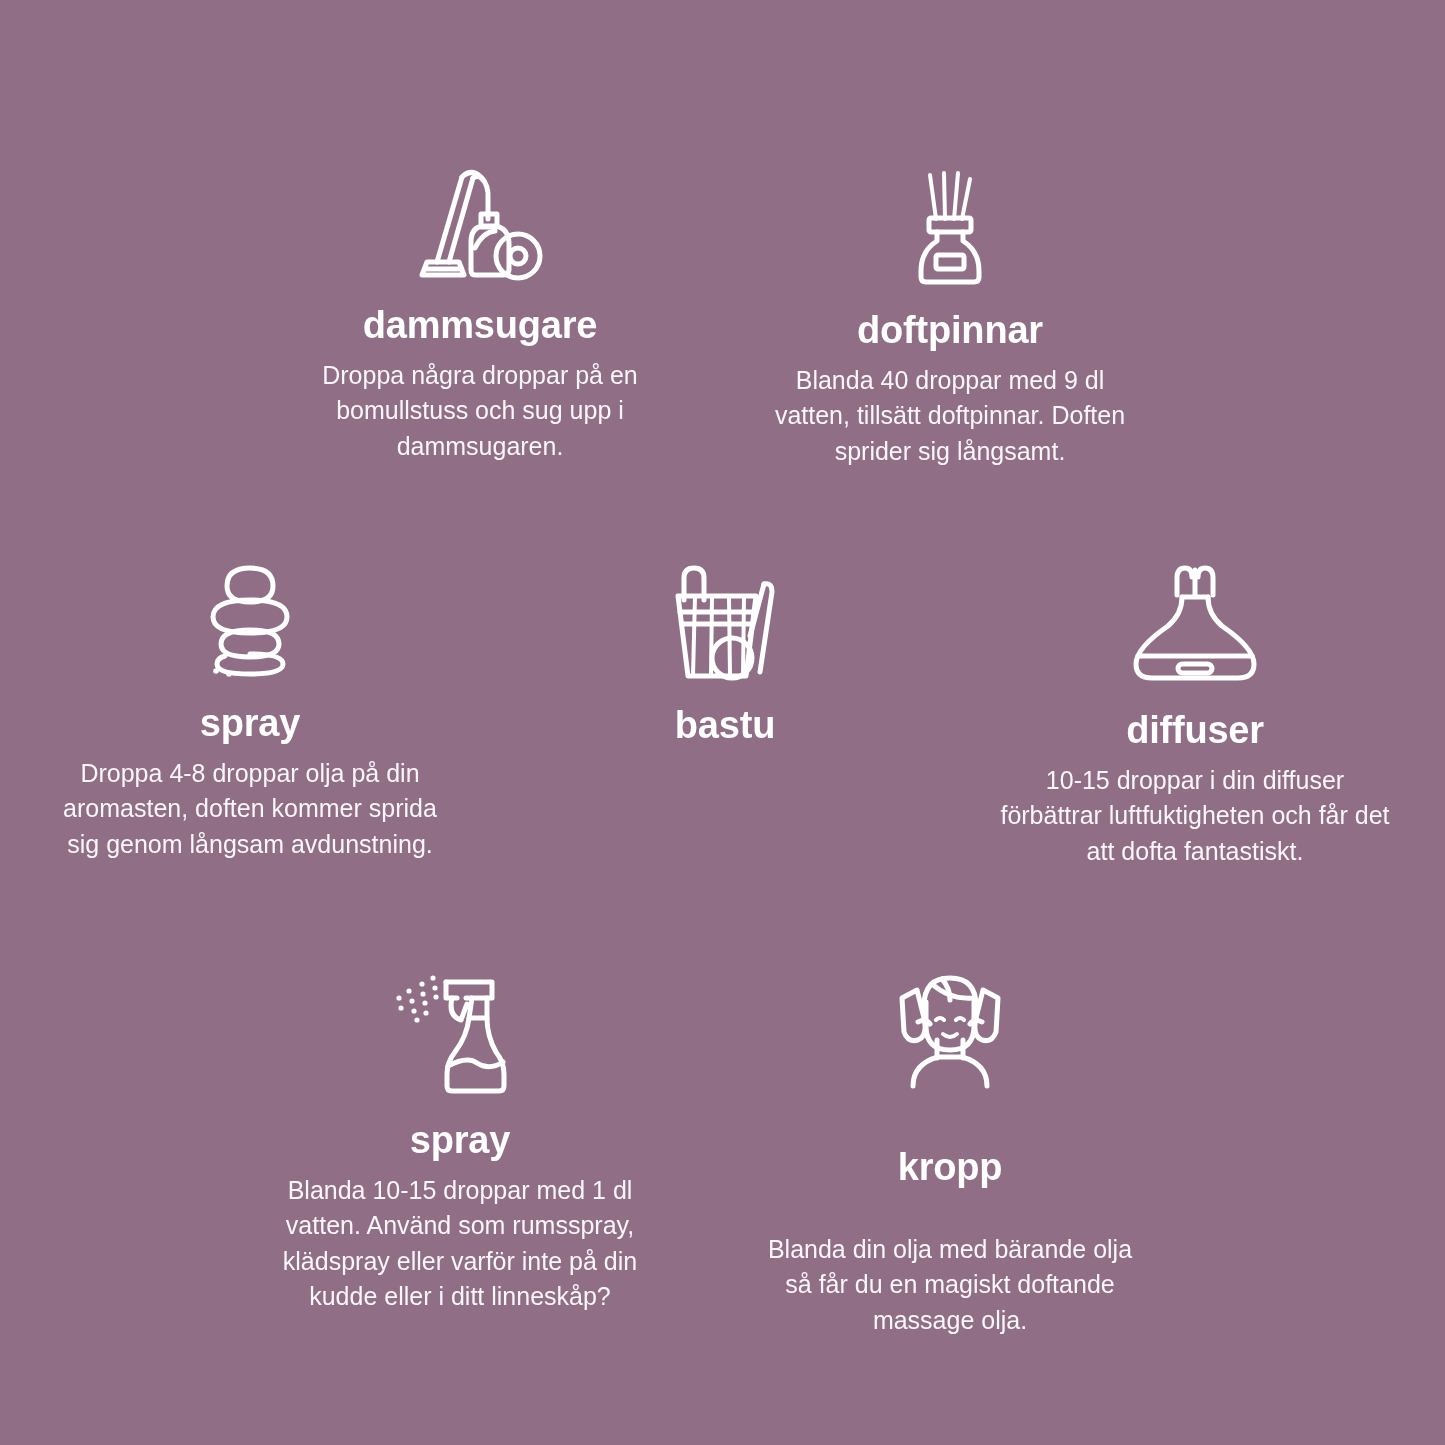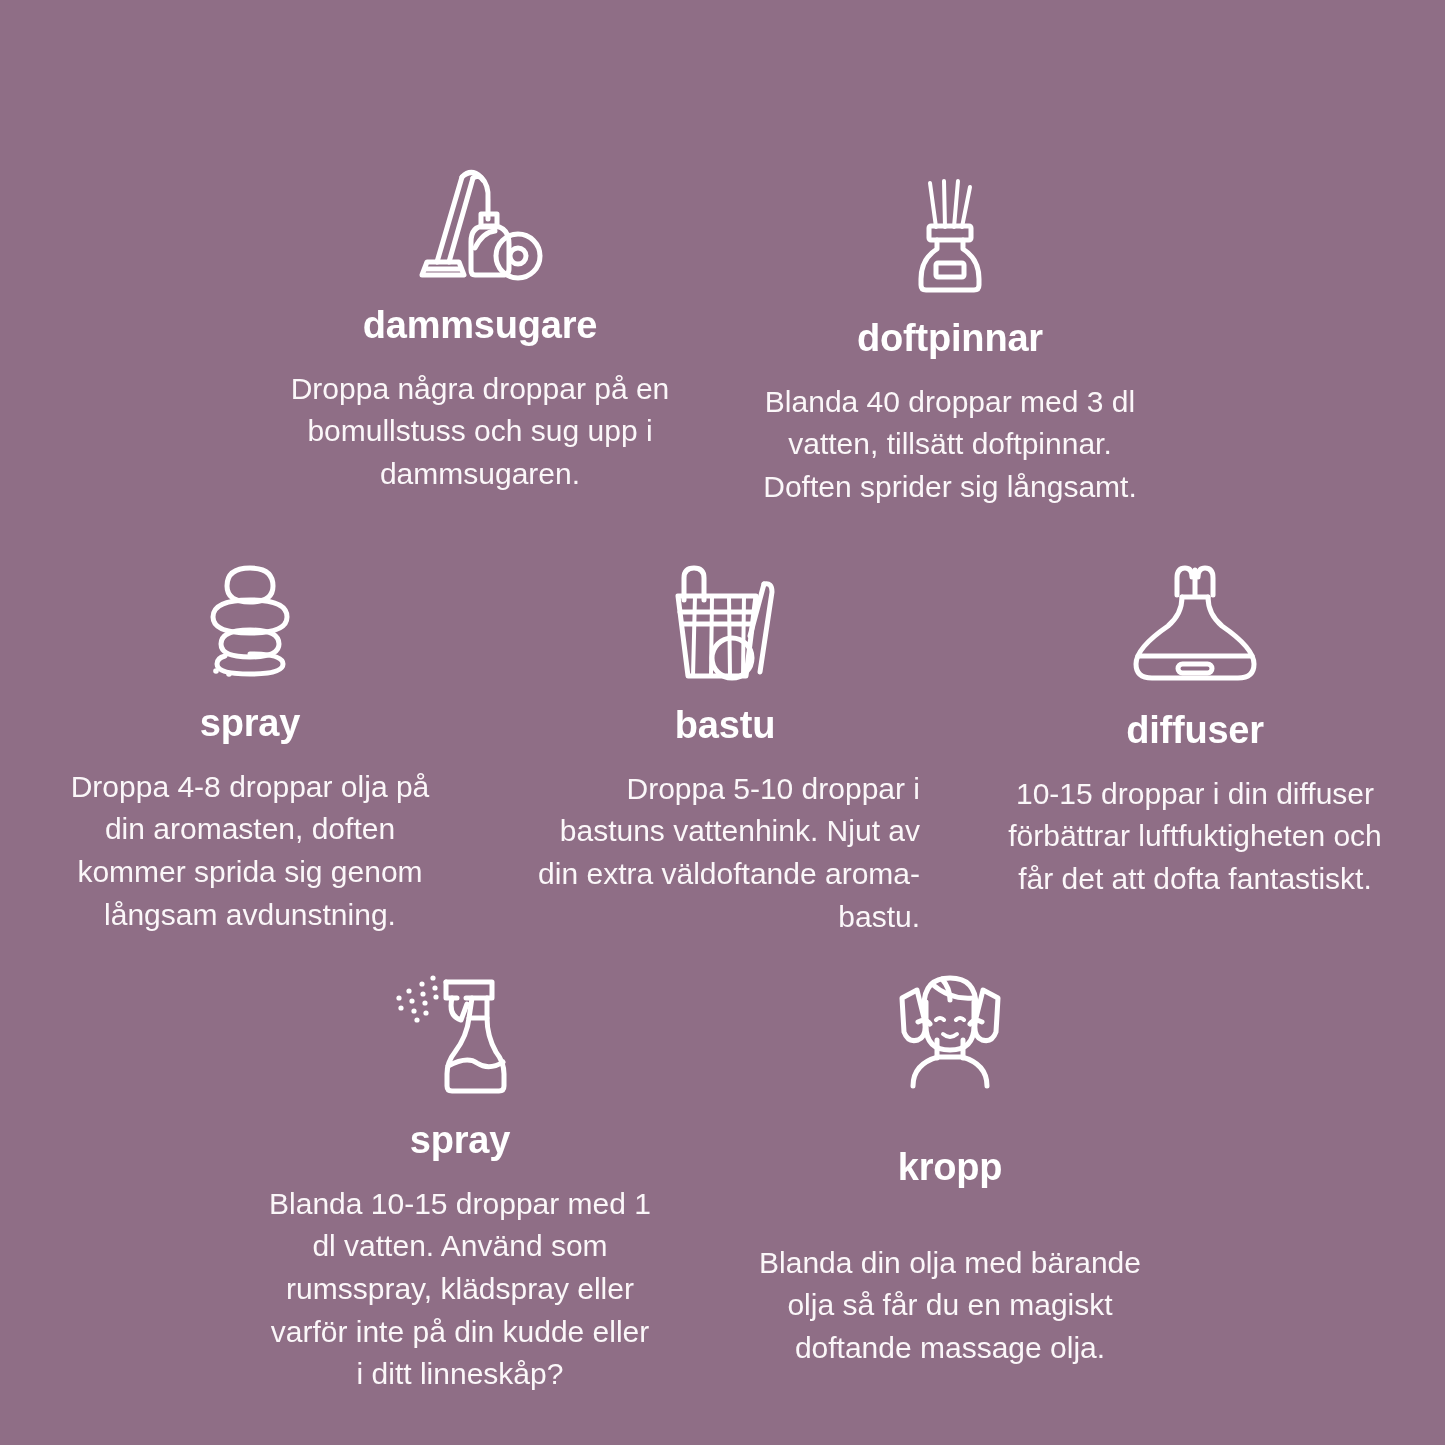--- a/index.html
+++ b/index.html
@@ -38,29 +38,29 @@
     font-weight: 700;
     font-size: 38px;
     letter-spacing: -0.2px;
     line-height: 1.05;
     color: #ffffff;
     margin-top: 26px;
     white-space: nowrap;
   }
   .card-desc {
     font-weight: 400;
-    font-size: 30px;
+    font-size: 25px;
     line-height: 1.42;
     color: #fbf7f9;
-    margin-top: 22px;
+    margin-top: 12px;
   }
 
   
   #card-dammsugare { left: 285px;  top: 162px;  width: 390px; }
-  #card-doftpinnar { left: 755px;  top: 175px;  width: 390px; }
+  #card-doftpinnar { left: 755px;  top: 167px;  width: 390px; }
 
   
   #card-sten     { left: 55px;   top: 560px; width: 390px; }
   #card-bastu    { left: 530px;  top: 560px; width: 390px; text-align: right; }
   #card-diffuser { left: 1000px; top: 560px; width: 390px; text-align: center; }
 
   
   #card-spray { left: 265px; top: 970px; width: 390px; }
   #card-kropp { left: 755px; top: 960px; width: 390px; gap: 32px; }
 
@@ -121,21 +121,21 @@
         <path class="stroke-thin" d="M62 52 L70 12"></path>
 
         <rect class="stroke" x="29" y="51" width="42" height="14" rx="2"></rect>
 
         <path class="stroke" d="M37 65 L37 74 Q21 84 21 104 L21 110 Q21 115 26 115 L74 115 Q79 115 79 110 L79 104 Q79 84 63 74 L63 65"></path>
 
         <rect class="stroke" x="36" y="88" width="28" height="14" rx="2"></rect>
       </svg>
     </div>
     <div class="card-title">doftpinnar</div>
-    <div class="card-desc">Blanda 40 droppar med 3 dl vatten, tillsätt doftpinnar. Doften sprider sig långsamt.</div>
+    <div class="card-desc">Blanda 40 droppar med 9 dl vatten, tillsätt doftpinnar. Doften sprider sig långsamt.</div>
   </div>
 
   <div class="card" id="card-sten">
     <div class="card-icon">
       <svg width="118" height="118" viewBox="0 0 118 118">
         <path class="stroke" d="M59 8 Q82 8 82 26 Q82 42 59 42 Q36 42 36 26 Q36 8 59 8 Z"></path>
         <path class="stroke" d="M59 40 Q96 40 96 57 Q96 73 59 73 Q22 73 22 57 Q22 40 59 40 Z"></path>
         <path class="stroke" d="M59 70 Q88 70 88 84 Q88 97 59 97 Q30 97 30 84 Q30 70 59 70 Z"></path>
         <path class="stroke" d="M59 94 Q92 94 92 104 Q92 114 59 114 Q26 114 26 104 Q26 98 34 96"></path>
         <circle class="dot" cx="25" cy="111" r="2.8"></circle>
@@ -162,21 +162,20 @@
         <path class="stroke-thin" d="M69 36 L70 116"></path>
         <path class="stroke-thin" d="M84 36 L83 116"></path>
 
         <path class="stroke" d="M104 24 Q112 22 112 32 L100 112"></path>
         <path class="stroke" d="M104 24 L90 76"></path>
 
         <circle class="stroke" cx="72" cy="98" r="20"></circle>
       </svg>
     </div>
     <div class="card-title">bastu</div>
-    <div class="card-desc">Droppa 5-10 droppar i bastuns vattenhink. Njut av din extra väldoftande aroma-bastu.</div>
   </div>
 
   <div class="card" id="card-diffuser">
     <div class="card-icon">
       <svg width="150" height="125" viewBox="0 0 150 125">
 
         <path class="stroke" d="M57 35 L57 18 Q57 8 65 8 Q72 8 72 17"></path>
         <path class="stroke" d="M75 35 L75 10"></path>
         <path class="stroke" d="M93 35 L93 18 Q93 8 85 8 Q78 8 78 17"></path>
 

